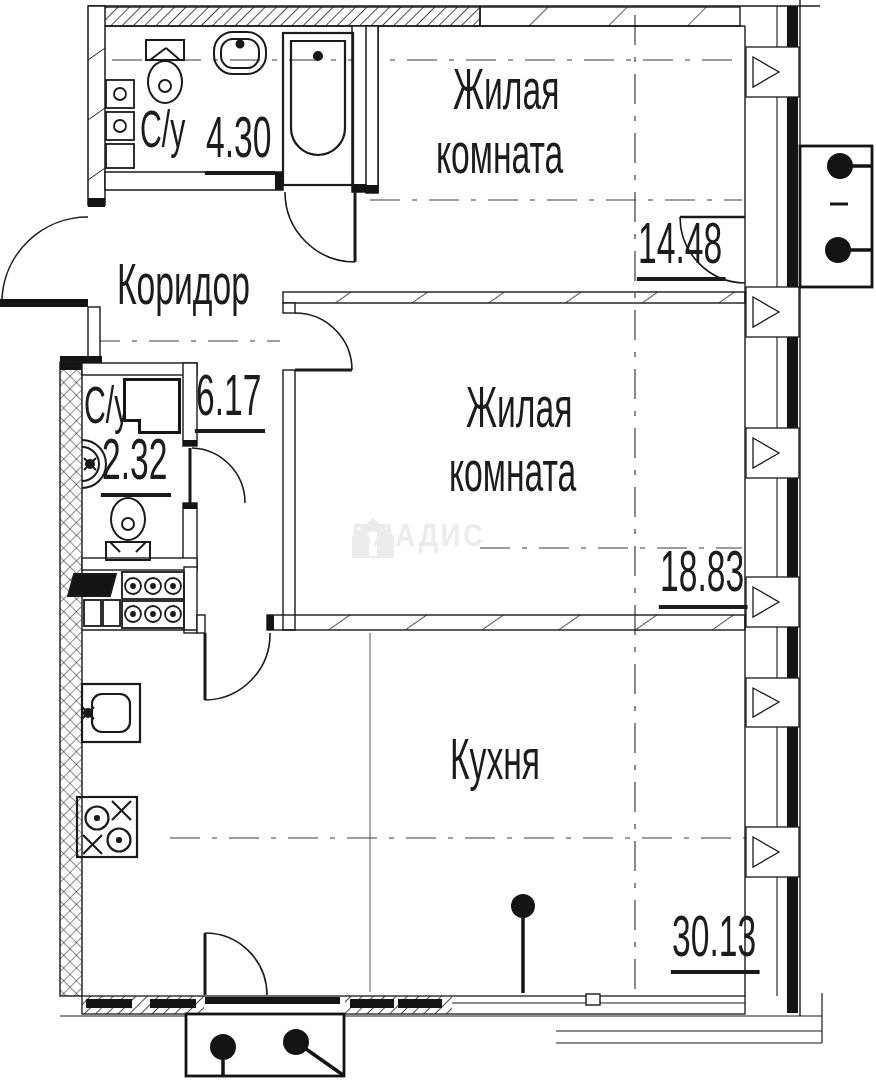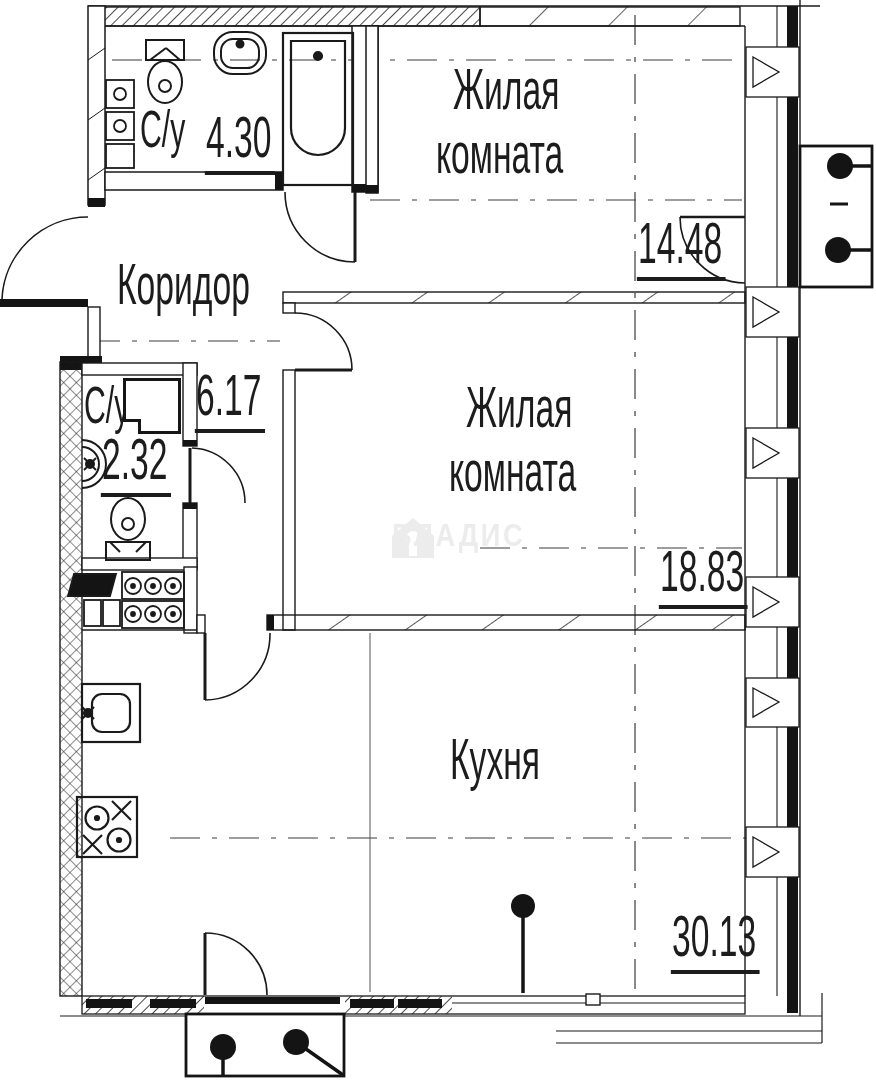--- a/index.html
+++ b/index.html
@@ -7,21 +7,21 @@
         font-family:"Liberation Sans",sans-serif;color:#1c1c1c;}
   .plan svg{position:absolute;left:0;top:0;}
   .lbl{position:absolute;line-height:1;white-space:nowrap;z-index:3;
        transform:scaleX(0.58);transform-origin:left top;font-size:58px;color:#1c1c1c;}
   .lbl.small{font-size:52px;}
   .area{border-bottom:4px solid #1c1c1c;padding:0 6px 2px 2px;margin-left:-2px;}
   .shaft{position:absolute;left:123px;top:378px;width:52px;height:50px;background:#fff;
          border:3px solid #161616;z-index:4;}
   .shaft .notch{position:absolute;left:-3px;bottom:-3px;width:15px;height:12px;background:#fff;
          border:3px solid #161616;border-left:none;border-bottom:none;}
-  .wm{position:absolute;left:352px;top:518px;display:flex;align-items:flex-end;gap:10px;z-index:1;margin-left:40px;}
+  .wm{position:absolute;left:352px;top:518px;display:flex;align-items:flex-end;gap:10px;z-index:1;}
   .wm-text{font-size:31px;font-weight:bold;letter-spacing:3px;transform:scaleX(0.88);
            transform-origin:left center;color:#ececec;}
 </style>
 </head>
 <body>
 
 <div class="plan">
 
 <svg width="876" height="1080" viewBox="0 0 876 1080">
   <defs>

